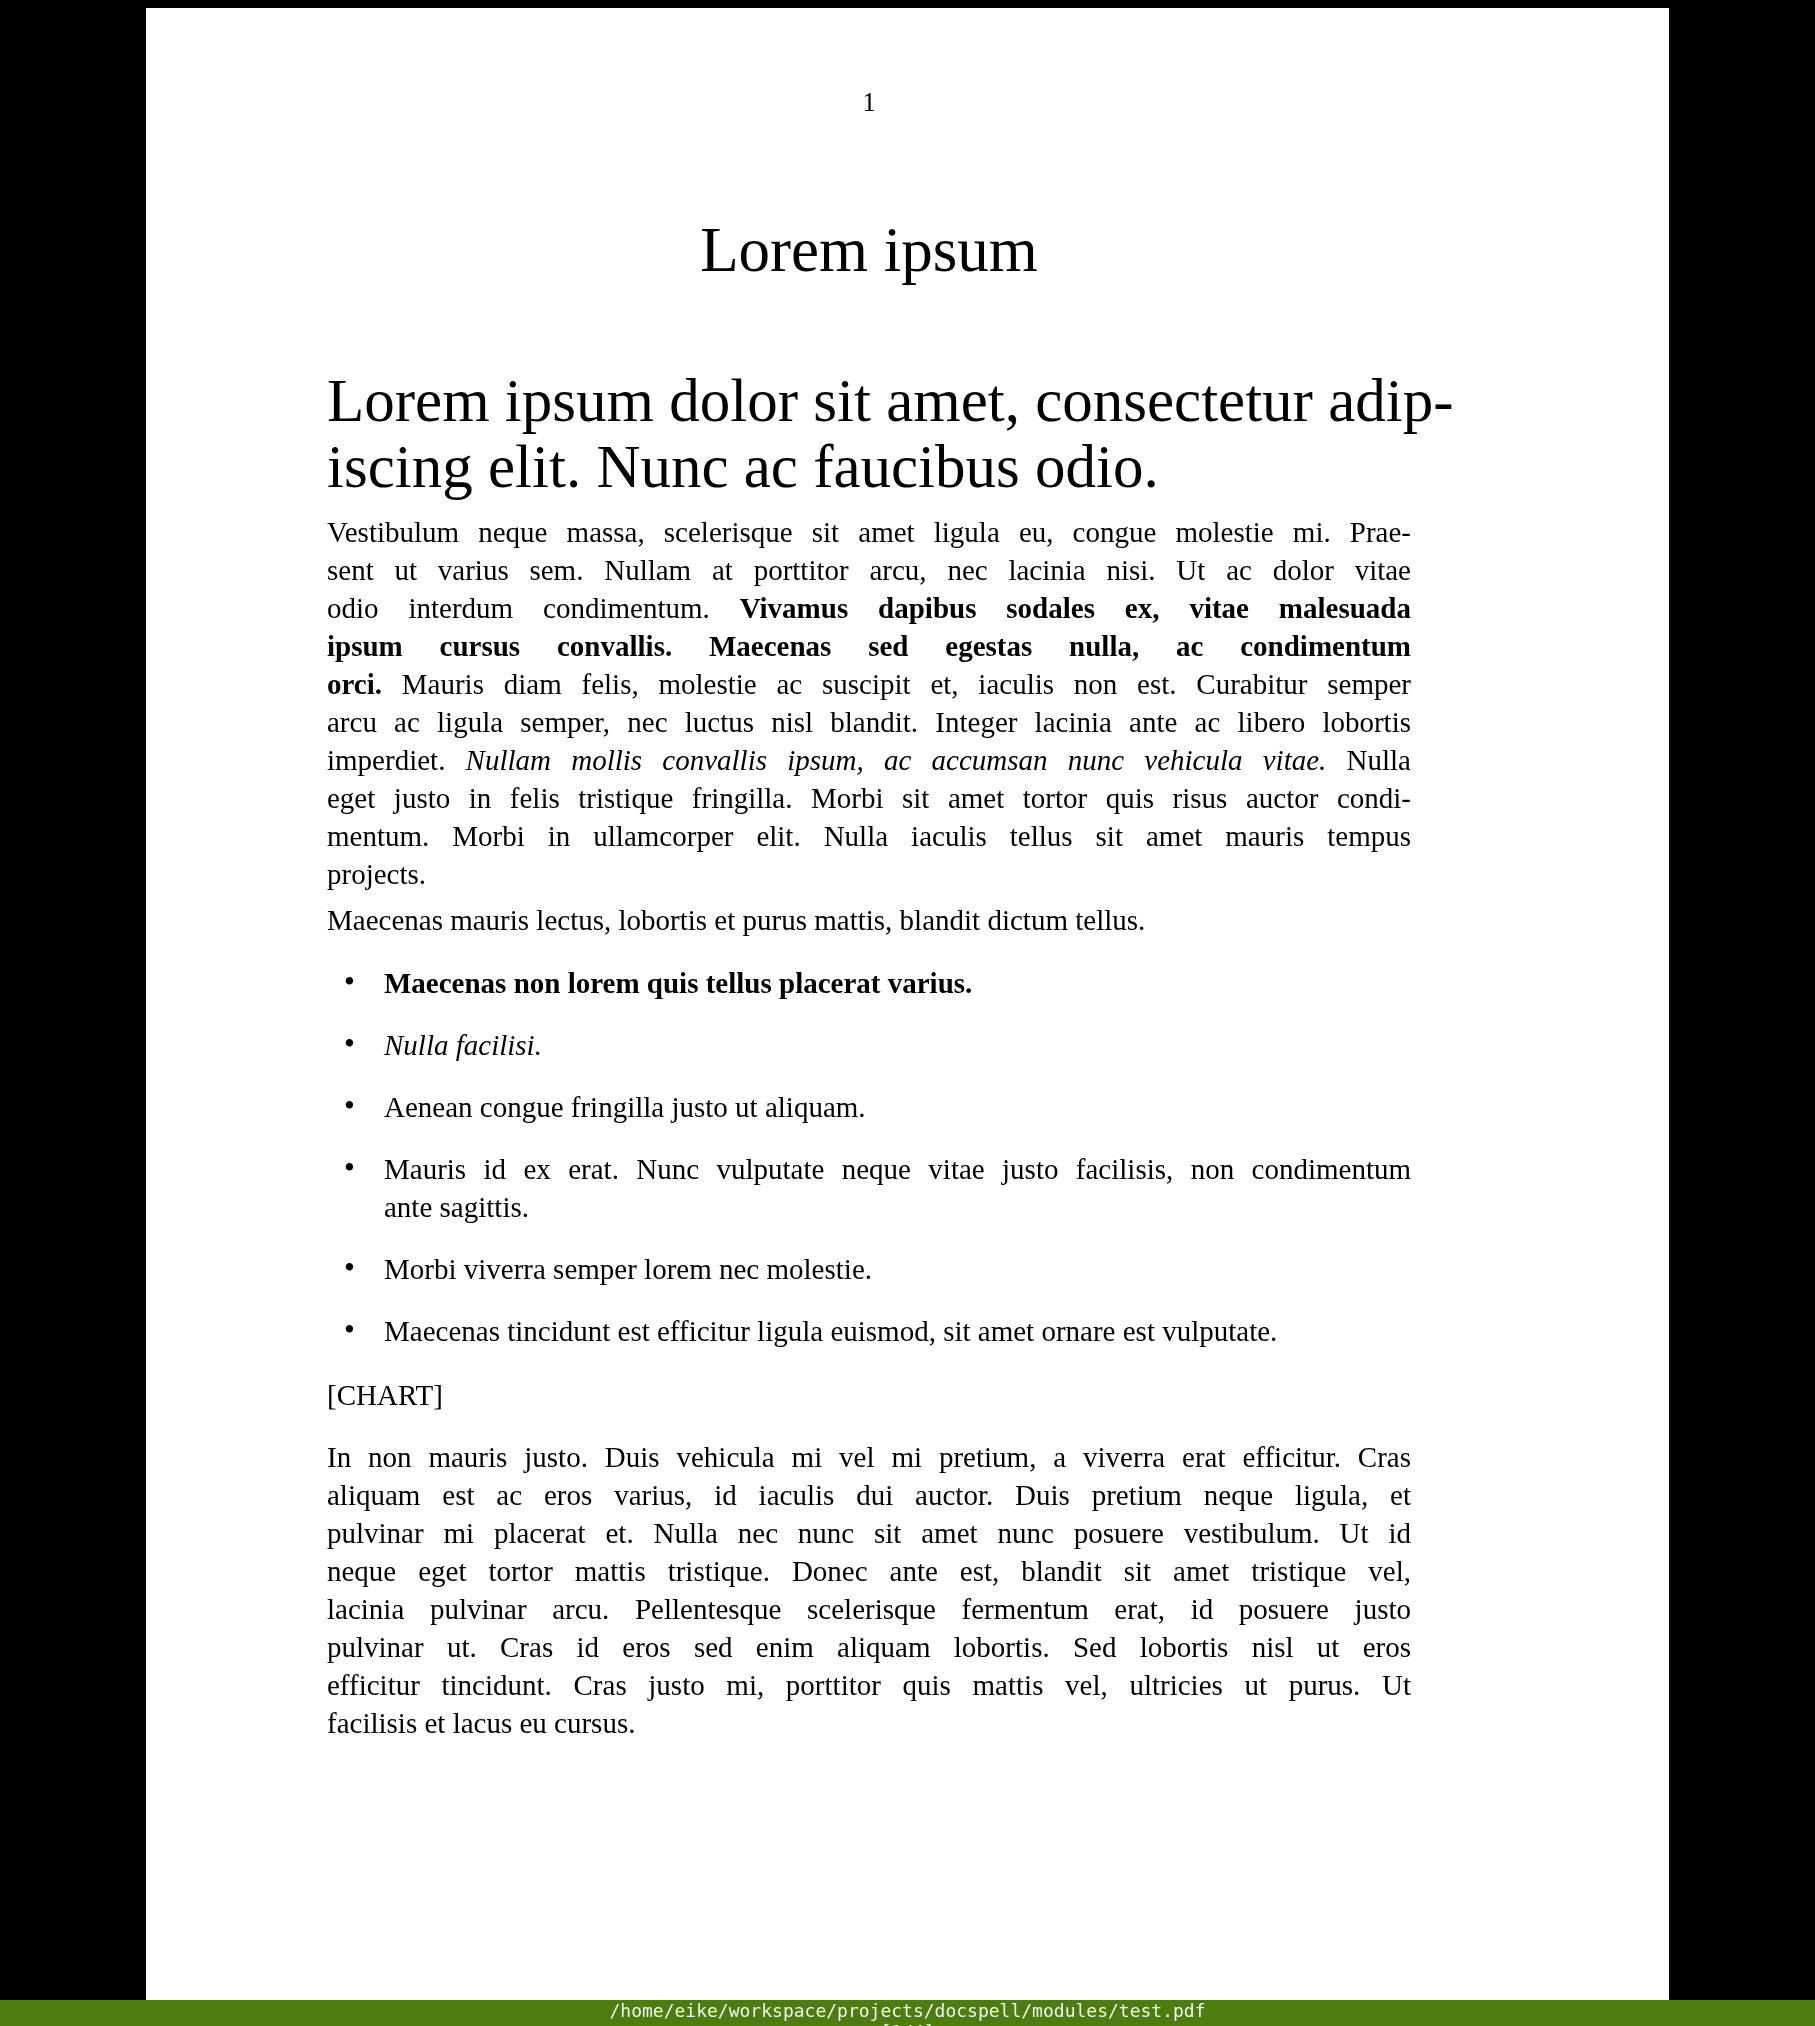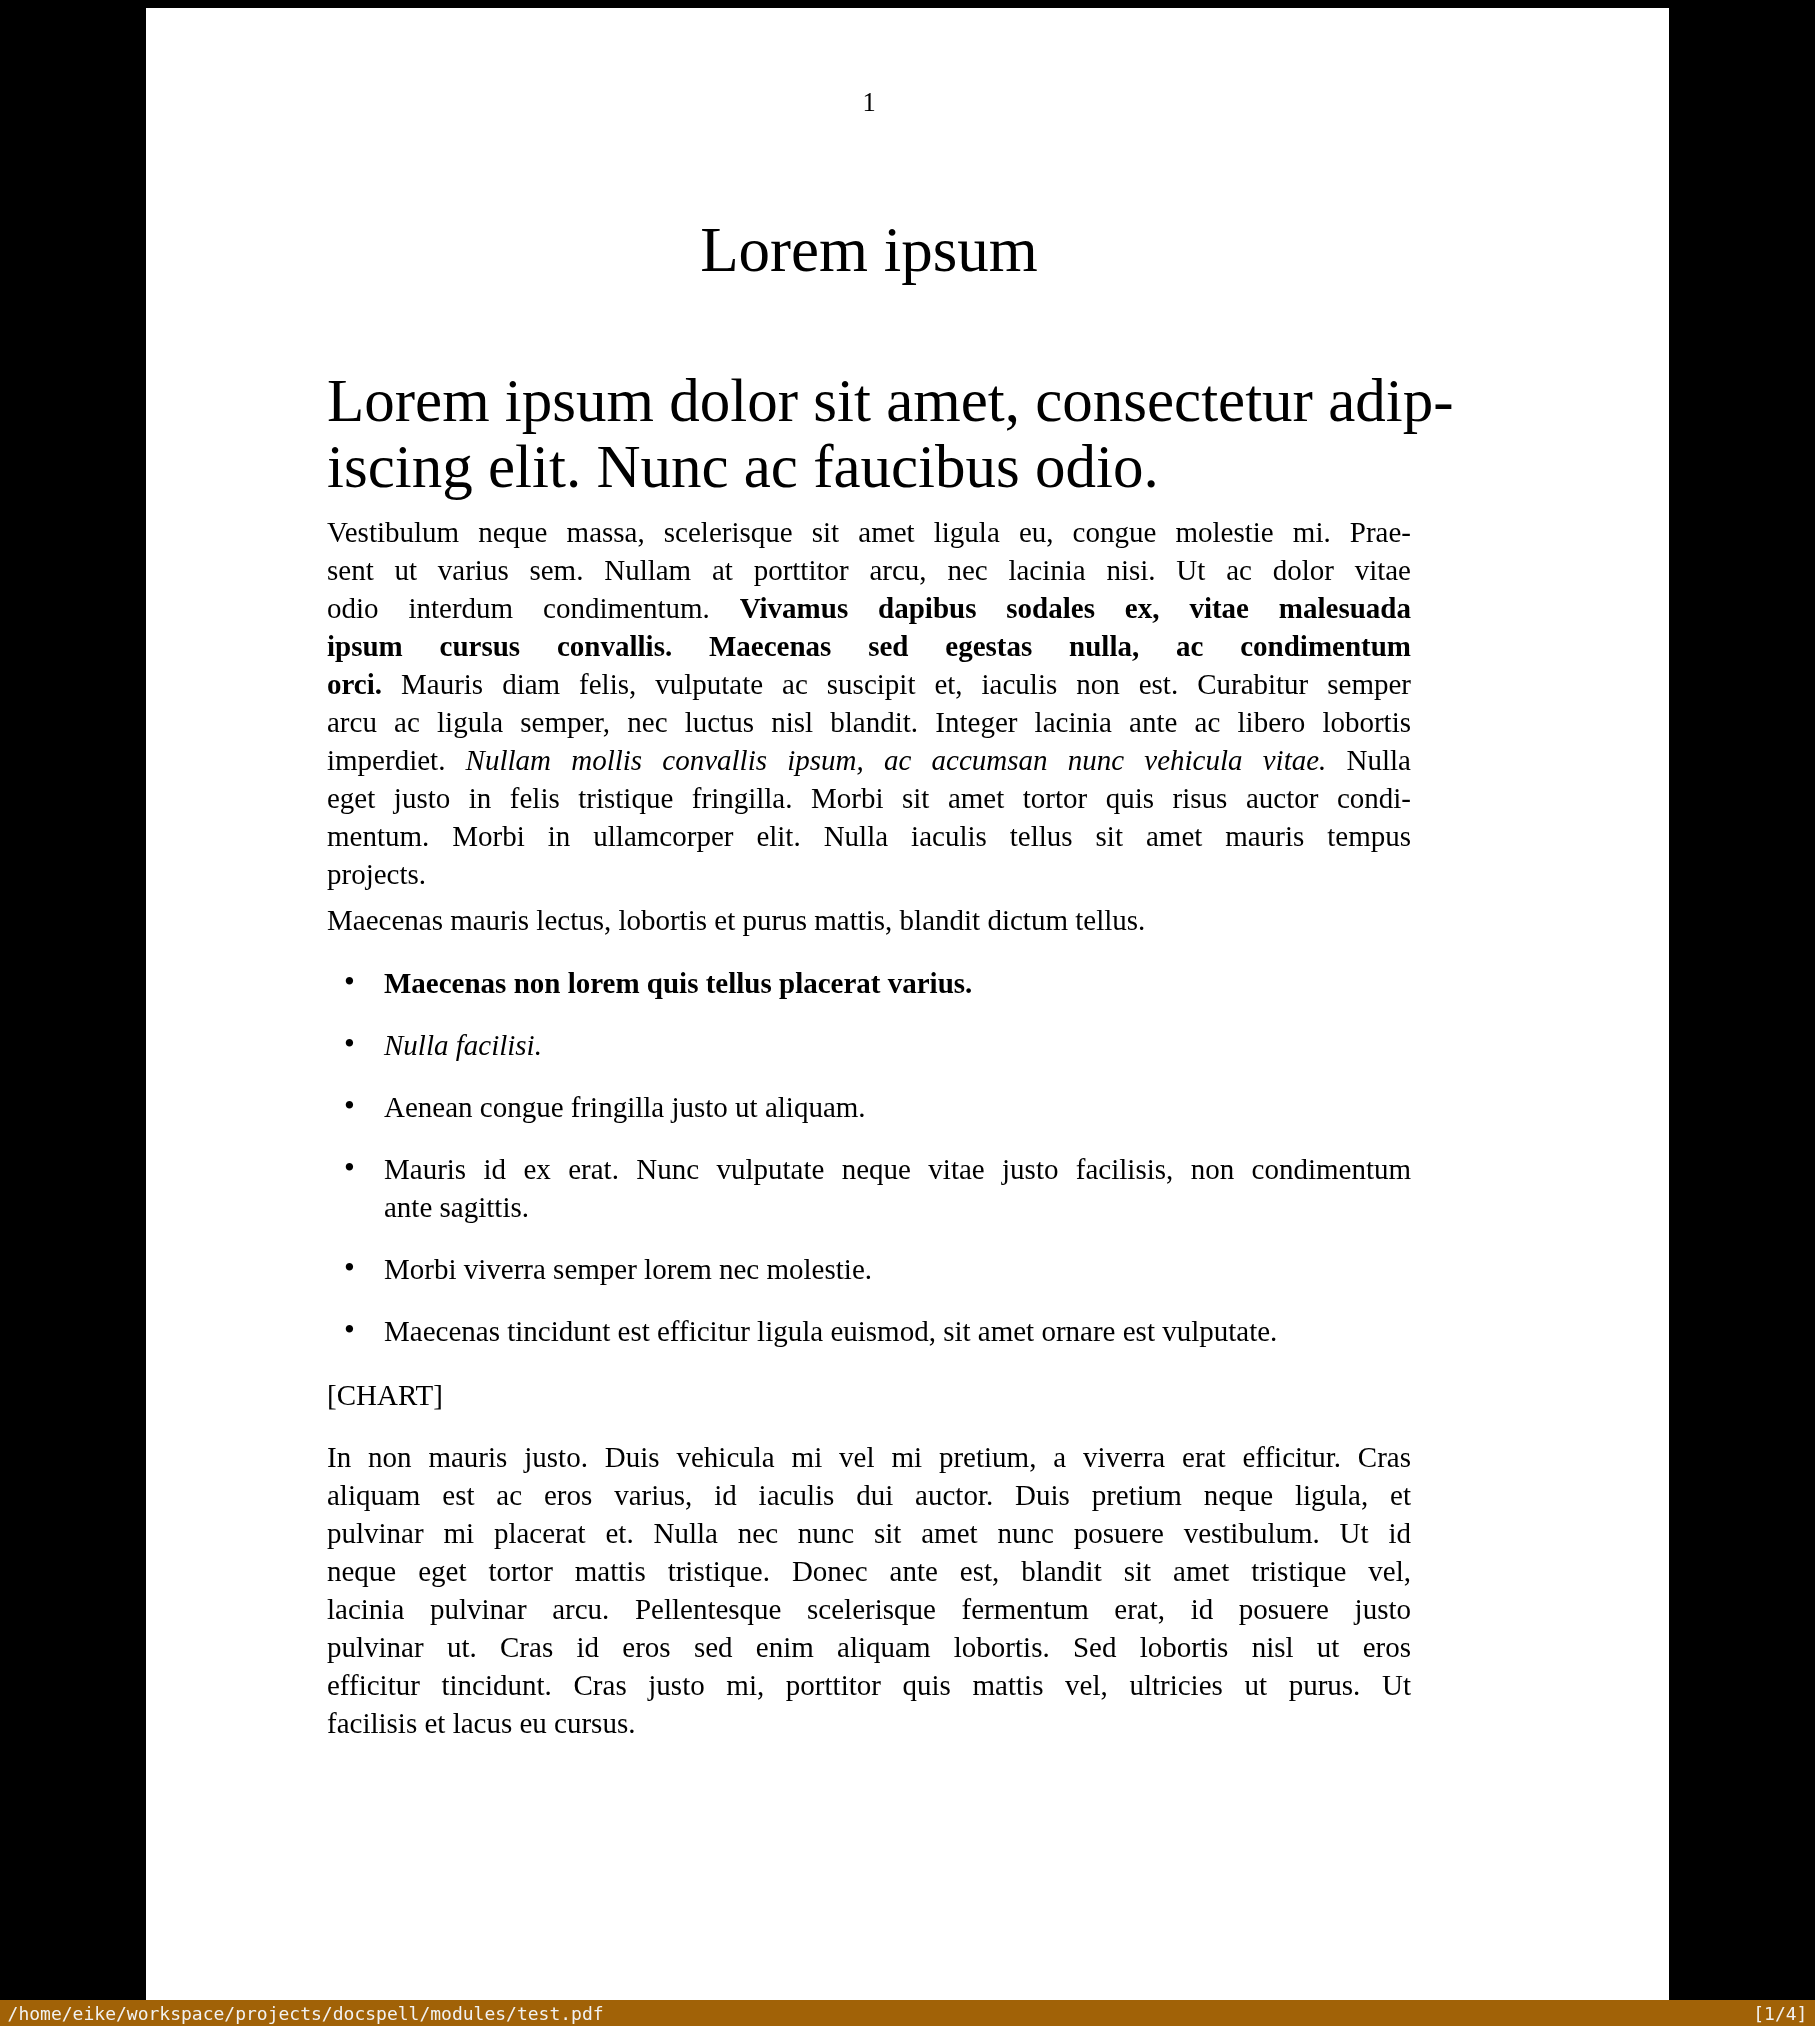--- a/index.html
+++ b/index.html
@@ -63,47 +63,48 @@
     left: 17px; top: -0.9px;
     font-size: 31px;
   }
   #chart { top: 1368px; font-size: 29px; line-height: 38px; }
   #para3 { top: 1418px; font-size: 29px; line-height: 38px; margin-top: 12px; }
 
   .statusbar {
     position: absolute;
     left: 0; top: 2000px;
     width: 1815px; height: 26.5px;
-    background: #a16207;
+    background: #4d7c0f;
     color: #f2f2f2;
     font-family: "DejaVu Sans Mono", "Liberation Mono", monospace;
     font-size: 18px;
     display: flex;
     justify-content: space-between;
     align-items: center;
     padding: 0 7.6px;
     box-sizing: border-box;
+    flex-direction: column;
   }
 </style>
 </head>
 <body>
 
 <div class="pdf-page">
   <div class="block" id="pagenum">1</div>
   <div class="block" id="title">Lorem ipsum</div>
   <div class="block" id="heading">
       <div class="tline"><span>Lorem ipsum dolor sit amet, consectetur adip-</span></div>
       <div class="tline last"><span>iscing elit. Nunc ac faucibus odio.</span></div>
     </div>
   <div class="block" id="para1">
       <div class="tline"><span>Vestibulum neque massa, scelerisque sit amet ligula eu, congue molestie mi. Prae-</span></div>
       <div class="tline"><span>sent ut varius sem. Nullam at porttitor arcu, nec lacinia nisi. Ut ac dolor vitae</span></div>
       <div class="tline"><span>odio interdum condimentum. </span><span class="b">Vivamus dapibus sodales ex, vitae malesuada</span></div>
       <div class="tline"><span class="b">ipsum cursus convallis. Maecenas sed egestas nulla, ac condimentum</span></div>
-      <div class="tline"><span class="b">orci.</span><span> Mauris diam felis, vulputate ac suscipit et, iaculis non est. Curabitur semper</span></div>
+      <div class="tline"><span class="b">orci.</span><span> Mauris diam felis, molestie ac suscipit et, iaculis non est. Curabitur semper</span></div>
       <div class="tline"><span>arcu ac ligula semper, nec luctus nisl blandit. Integer lacinia ante ac libero lobortis</span></div>
       <div class="tline"><span>imperdiet. </span><span class="i">Nullam mollis convallis ipsum, ac accumsan nunc vehicula vitae.</span><span> Nulla</span></div>
       <div class="tline"><span>eget justo in felis tristique fringilla. Morbi sit amet tortor quis risus auctor condi-</span></div>
       <div class="tline"><span>mentum. Morbi in ullamcorper elit. Nulla iaculis tellus sit amet mauris tempus</span></div>
       <div class="tline last"><span>projects.</span></div>
     </div>
   <div class="block" id="para2">
       <div class="tline last"><span>Maecenas mauris lectus, lobortis et purus mattis, blandit dictum tellus.</span></div>
     </div>
   <div class="block" id="list">

